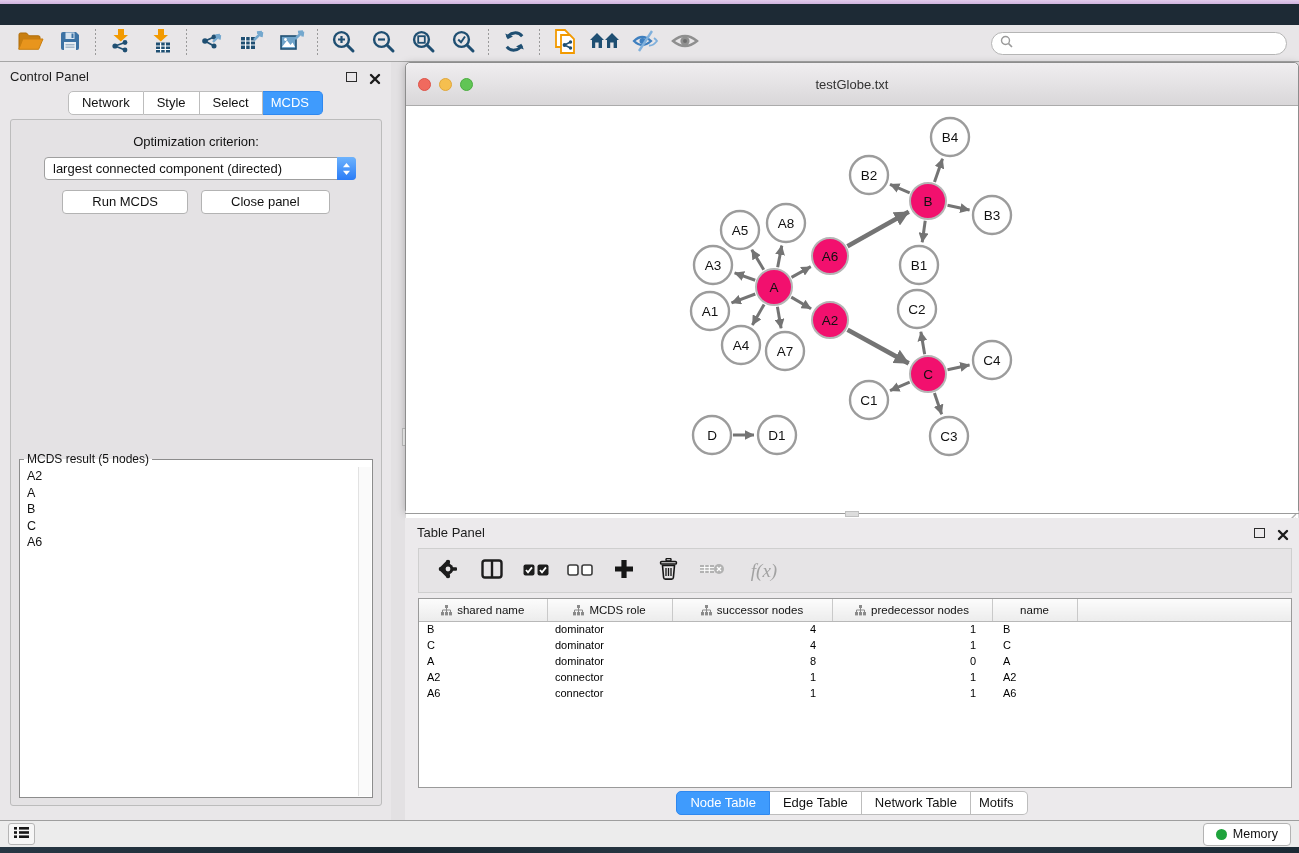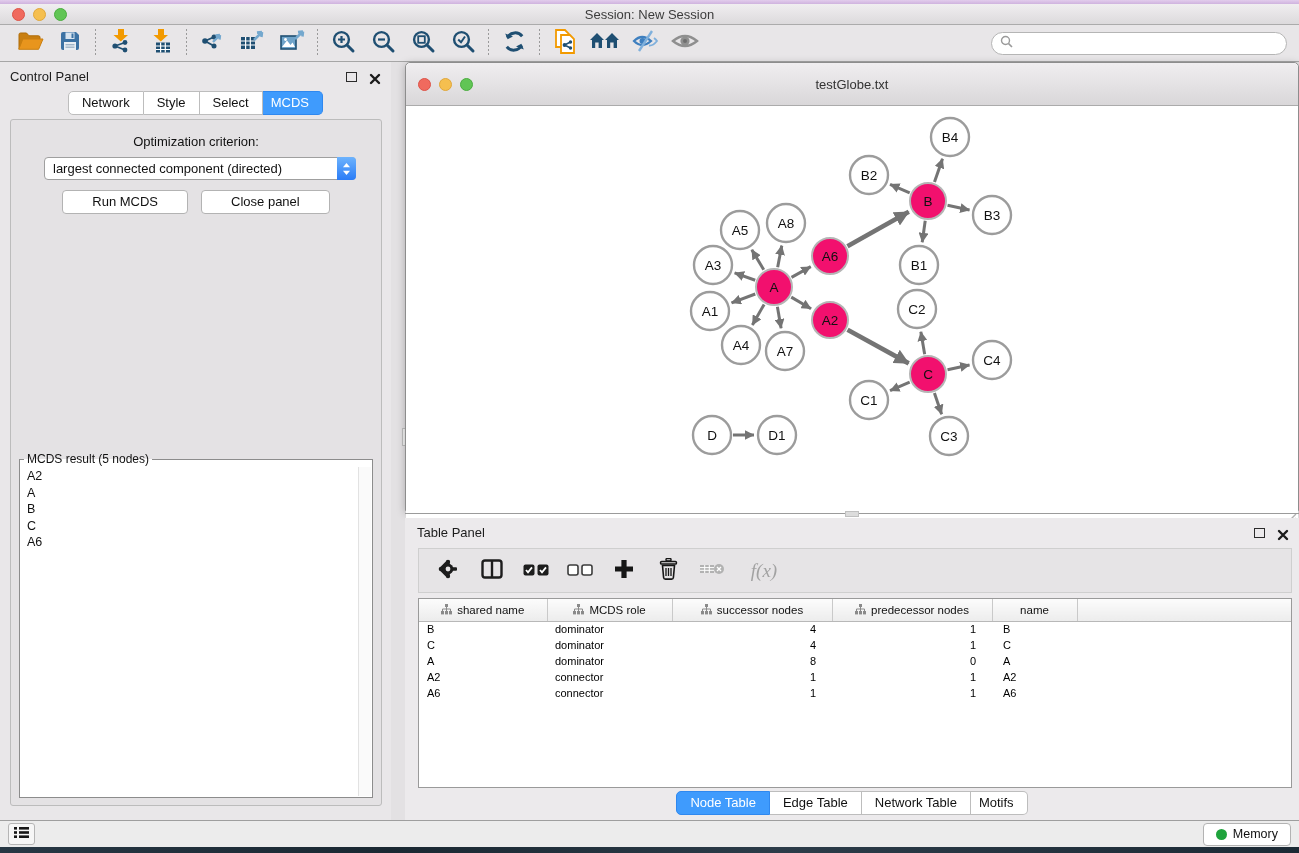--- a/index.html
+++ b/index.html
@@ -108,21 +108,21 @@
   .fx { font-family:"Liberation Serif","DejaVu Serif",serif; font-style:italic; font-size:19px;
     color:#a2a2a2; }
 
   .tbl-wrap { position:absolute; left:13px; right:7px; top:80px; height:190px;
     background:#fff; border:1px solid #9a9a9a; overflow:hidden; }
   table.node-table { border-collapse:collapse; table-layout:fixed; width:100%; }
   table.node-table th { height:22px; background:linear-gradient(#fcfcfc,#ececec);
     border-bottom:1px solid #b8b8b8; border-right:1px solid #c9c9c9;
     font-weight:normal; font-size:11.5px; color:#111; }
   table.node-table th:last-child { border-right:none; }
-  .th-inner { display:flex; align-items:center; justify-content:center; gap:5px; }
+  .th-inner { display:flex; align-items:flex-end; justify-content:center; gap:5px; }
   table.node-table td { height:16px; font-size:11px; color:#000; white-space:nowrap; }
   td.c-left  { text-align:left; padding-left:8px; }
   td.c-right { text-align:right; padding-right:16px; }
   td.c-name  { text-align:left; padding-left:11px; }
 
   .tp-tabs { position:absolute; left:0; right:0; top:273px; display:flex; justify-content:center; }
 
   
   .statusbar { position:absolute; left:0; top:820px; width:100%; height:27px; background:#ececec;
     border-top:1px solid #9e9e9e; display:flex; align-items:center; padding:0 8px; }
@@ -134,28 +134,20 @@
 
   .desktop-strip { position:absolute; left:0; top:847px; width:100%; height:6px;
     background:linear-gradient(90deg,#273744,#1a2832 30%,#2c3c49 60%,#1c2a35); }
 </style>
 </head>
 <body>
 
 <div class="app">
 
   <div class="top-strip"></div>
-  <div class="titlebar">
-    <div class="wtitle">Session: New Session</div>
-    <div class="traffic">
-      <span class="tl red"></span>
-      <span class="tl yellow"></span>
-      <span class="tl green"></span>
-    </div>
-  </div>
 
   <div class="toolbar">
     <div class="tbtn">
       <span><svg width="27" height="22" viewBox="0 0 27 22">
             <path d="M2 19 V4.5 Q2 3 3.5 3 H9.5 L12 5.8 H21.5 Q23 5.8 23 7.3 V9" fill="#c97f10" stroke="#b06c08" stroke-width="1"></path>
             <path d="M1.8 19.3 L5.8 9 H26 L21.6 19.3 Z" fill="#e8951d" stroke="#c97f10" stroke-width="1"></path>
           </svg></span>
     </div>
     <div class="tbtn">
       <span><svg width="22" height="22" viewBox="0 0 22 22">

